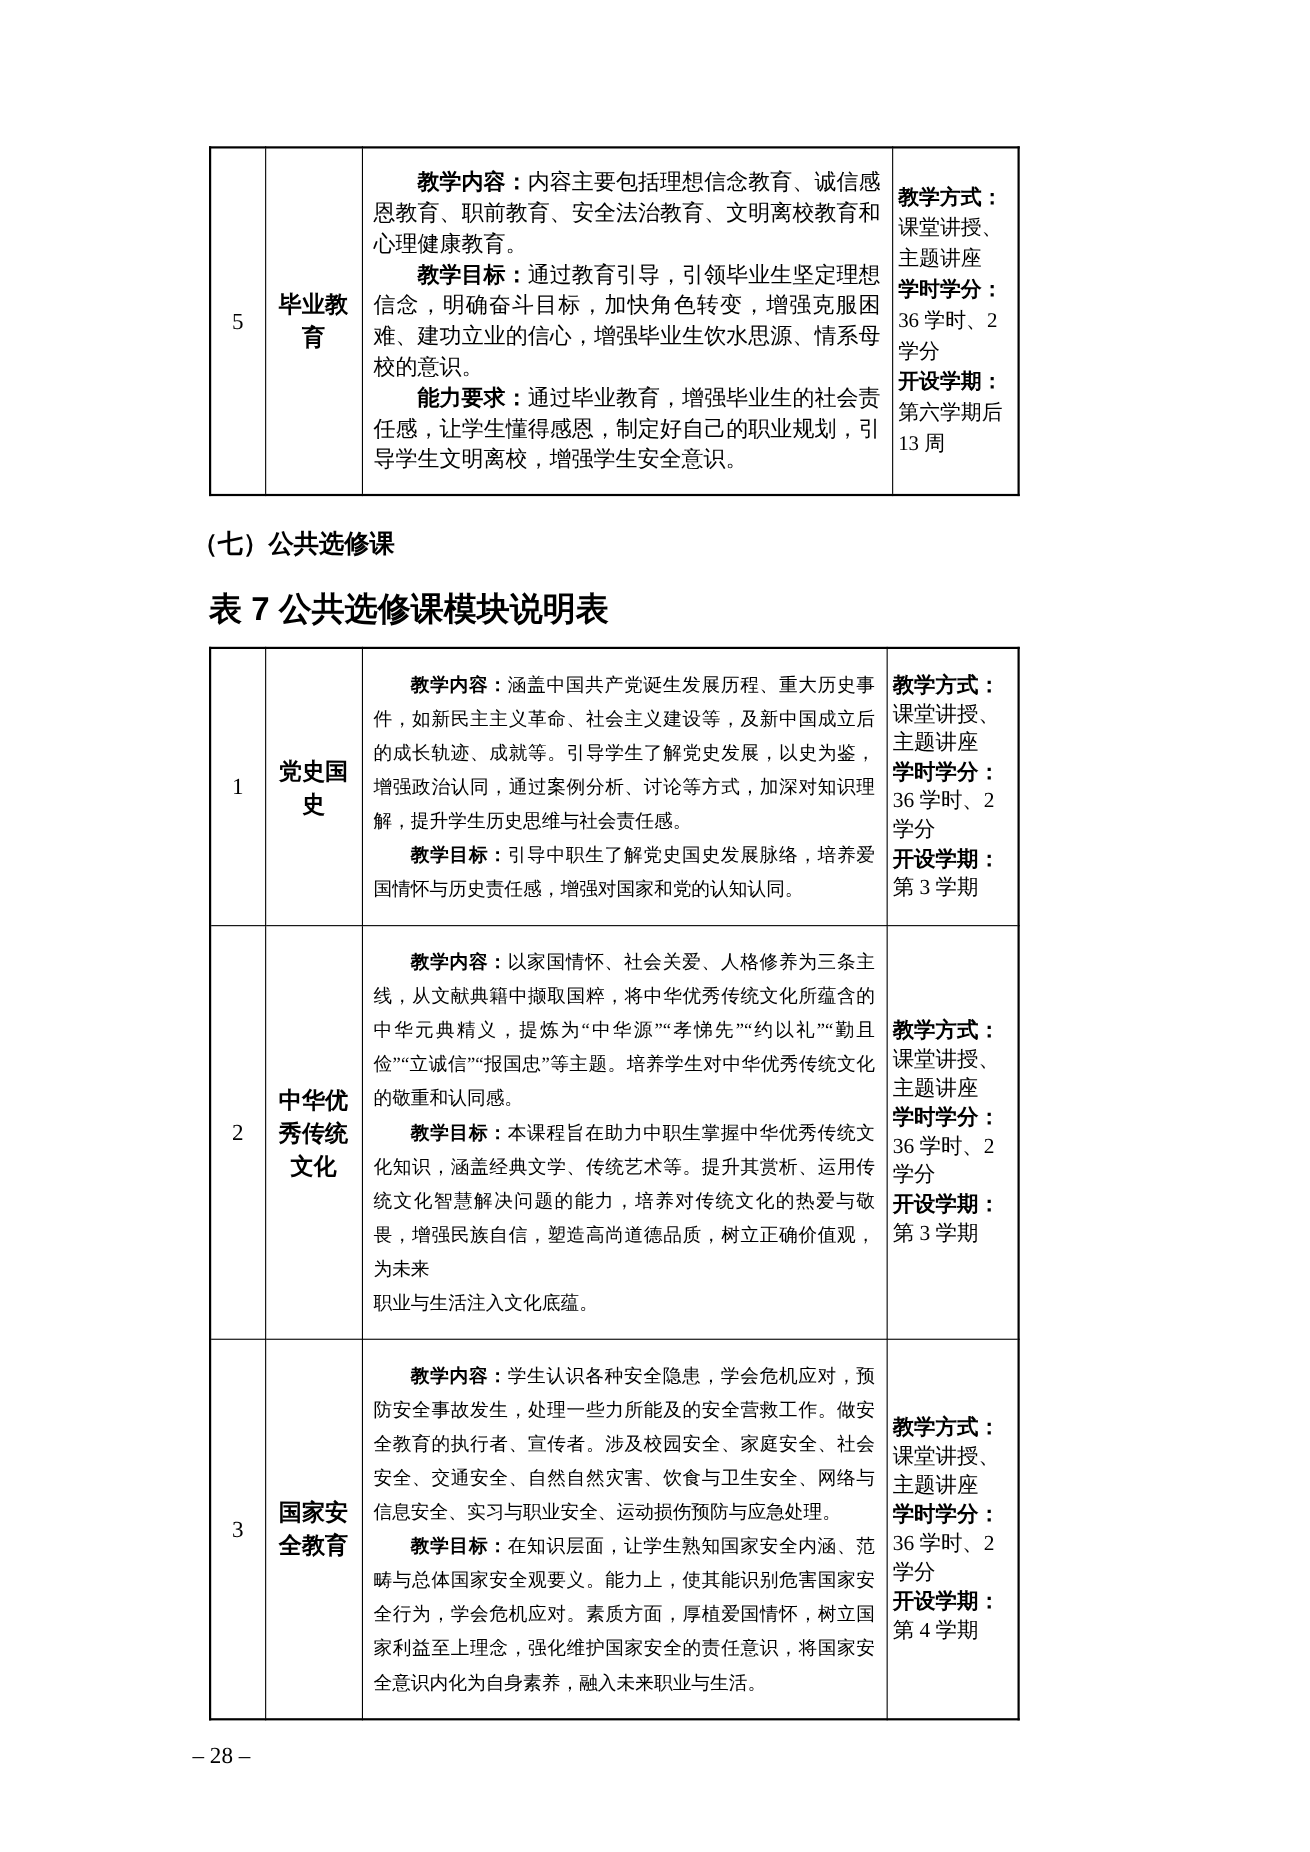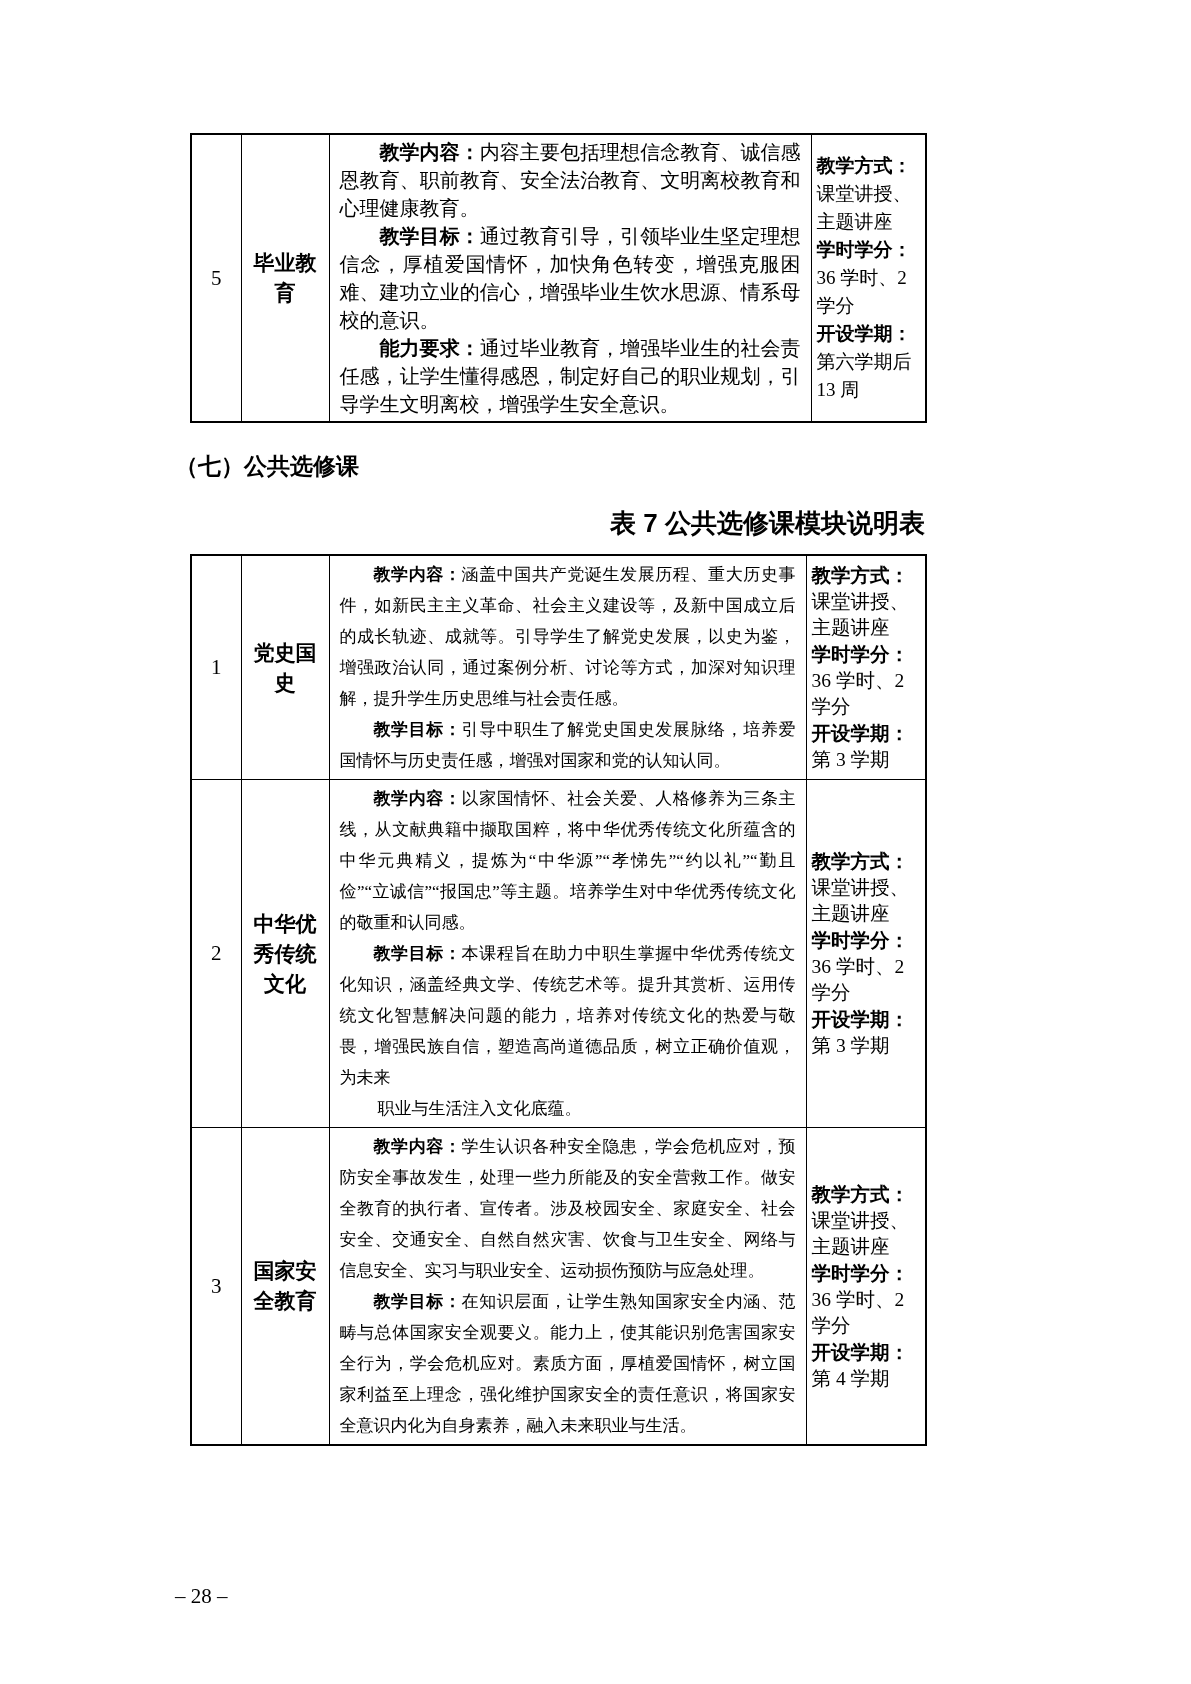--- a/index.html
+++ b/index.html
@@ -11,38 +11,38 @@
   td,th{border:1.5px solid #000;}
 
   .top-tbl{margin-top:133px;width:735px;}
   .t7{margin-top:13px;width:735px;}
 
   th{font-family:"Liberation Sans","DejaVu Sans",sans-serif;font-weight:bold;
      font-size:21px;text-align:center;vertical-align:middle;padding:4px 2px;line-height:26px;}
 
   .c-no{text-align:center;vertical-align:middle;font-size:21px;}
   .c-name{text-align:center;vertical-align:middle;font-size:21px;line-height:30px;padding:0 9px;font-weight:bold;}
-  .c-content{vertical-align:middle;text-align:justify;padding:3px 10px;}
+  .c-content{vertical-align:middle;text-align:justify;padding:17px 10px;}
   .c-req{vertical-align:middle;padding:3px 5px;}
 
   .top-tbl .c-content{font-size:20px;line-height:28px;}
   .top-tbl .c-req{font-size:19px;line-height:28px;}
   .t7 .c-content{font-size:17px;line-height:31px;}
   .t7 .c-req{font-size:19.5px;line-height:26px;}
 
   .para{margin:0;text-indent:2em;}
-  .para.noindent{text-indent:0;margin-left:38px;}
+  .para.noindent{text-indent:0;}
   .req-item{margin:0;}
   .lbl{font-weight:bold;font-family:"Liberation Sans","DejaVu Sans",sans-serif;}
 
   .row-1 .c-content{height:202px;}
 
   .section-heading{margin:28px 0 0 0;font-size:23px;font-weight:bold;
                    font-family:"Liberation Sans","DejaVu Sans",sans-serif;}
-  .table-title{margin:24px 0 0 15px;width:735px;text-align:right;font-size:26px;font-weight:bold;
+  .table-title{margin:24px 0 0 15px;width:735px;text-align:left;font-size:30px;font-weight:bold;
                font-family:"Liberation Sans","DejaVu Sans",sans-serif;}
   .page-number{position:absolute;left:175px;top:1584px;font-size:21px;}
 </style>
 </head>
 <body>
 
 <div class="page">
   <div class="content">
 
     <table class="top-tbl">
@@ -51,21 +51,21 @@
           <col style="width:88px">
           <col style="width:482px">
           <col style="width:115px">
         </colgroup>
       <tbody>
           <tr>
         <td class="c-no">5</td>
         <td class="c-name">毕业教育</td>
         <td class="c-content">
           <p class="para"><span class="lbl">教学内容：</span><span>内容主要包括理想信念教育、诚信感恩教育、职前教育、安全法治教育、文明离校教育和心理健康教育。</span></p>
-          <p class="para"><span class="lbl">教学目标：</span><span>通过教育引导，引领毕业生坚定理想信念，厚植爱国情怀，加快角色转变，增强克服困难、建功立业的信心，增强毕业生饮水思源、情系母校的意识。</span></p>
+          <p class="para"><span class="lbl">教学目标：</span><span>通过教育引导，引领毕业生坚定理想信念，明确奋斗目标，加快角色转变，增强克服困难、建功立业的信心，增强毕业生饮水思源、情系母校的意识。</span></p>
           <p class="para"><span class="lbl">能力要求：</span><span>通过毕业教育，增强毕业生的社会责任感，让学生懂得感恩，制定好自己的职业规划，引导学生文明离校，增强学生安全意识。</span></p>
         </td>
         <td class="c-req">
           <p class="req-item"><span class="lbl">教学方式：</span><span>课堂讲授、主题讲座</span></p>
           <p class="req-item"><span class="lbl">学时学分：</span><span>36 学时、2 学分</span></p>
           <p class="req-item"><span class="lbl">开设学期：</span><span>第六学期后 13 周</span></p>
         </td>
       </tr>
     </tbody>
       </table>

